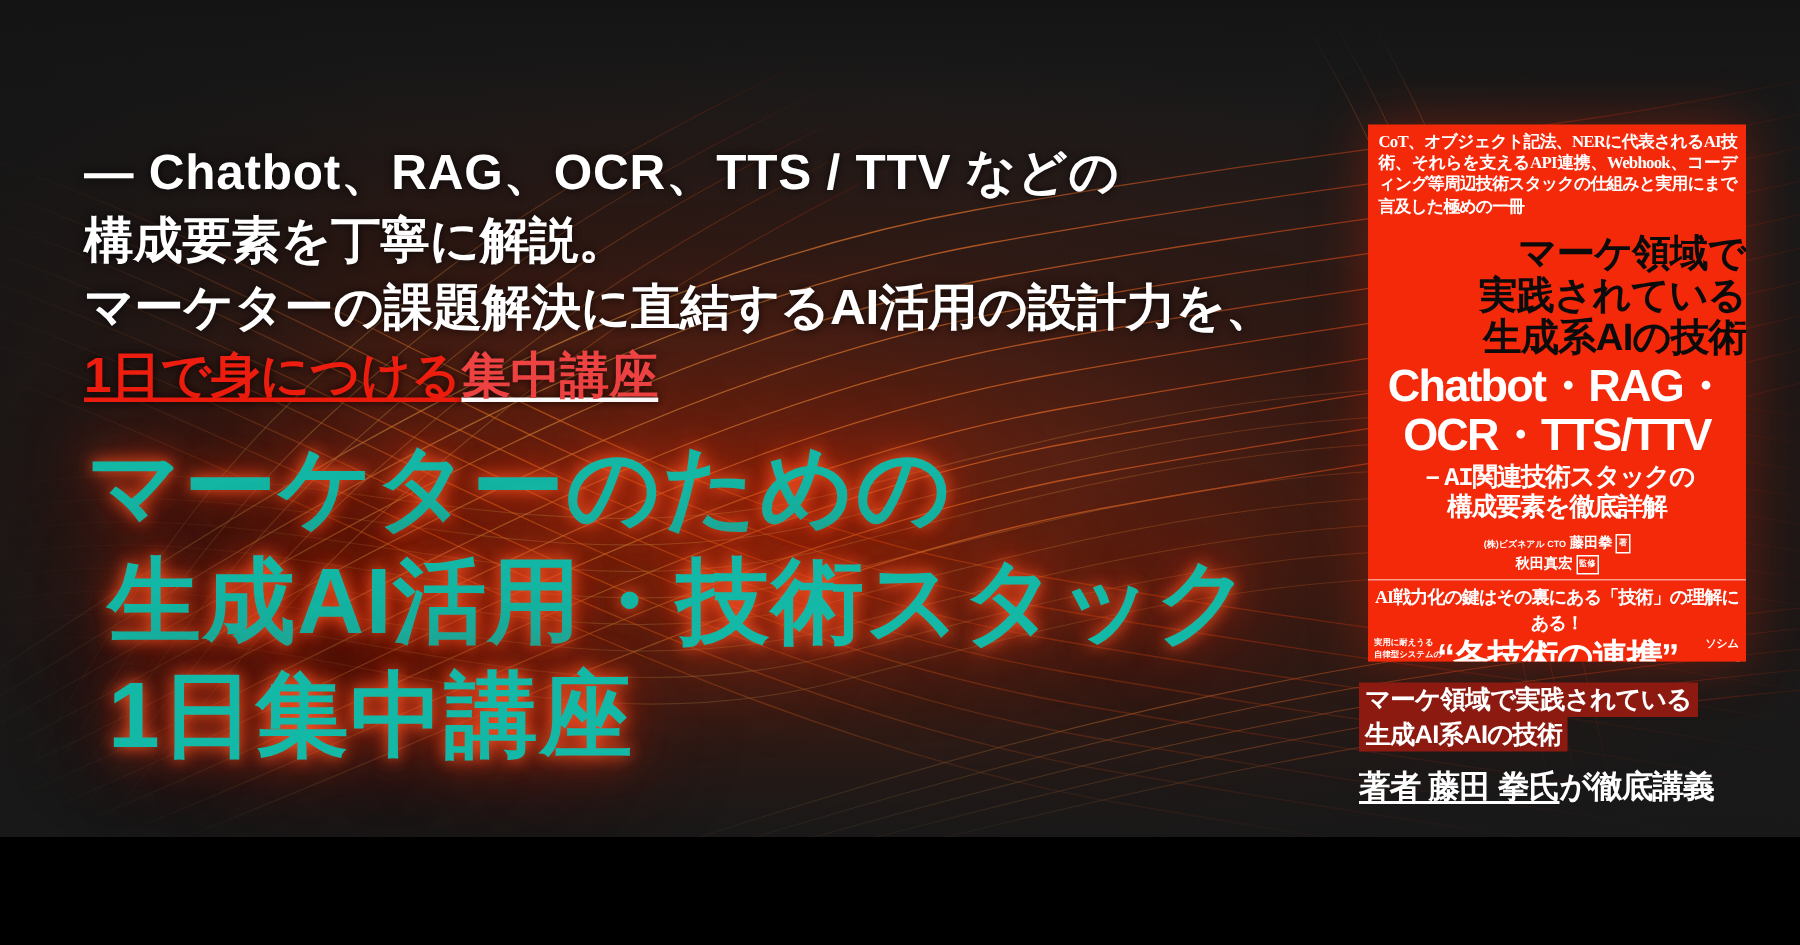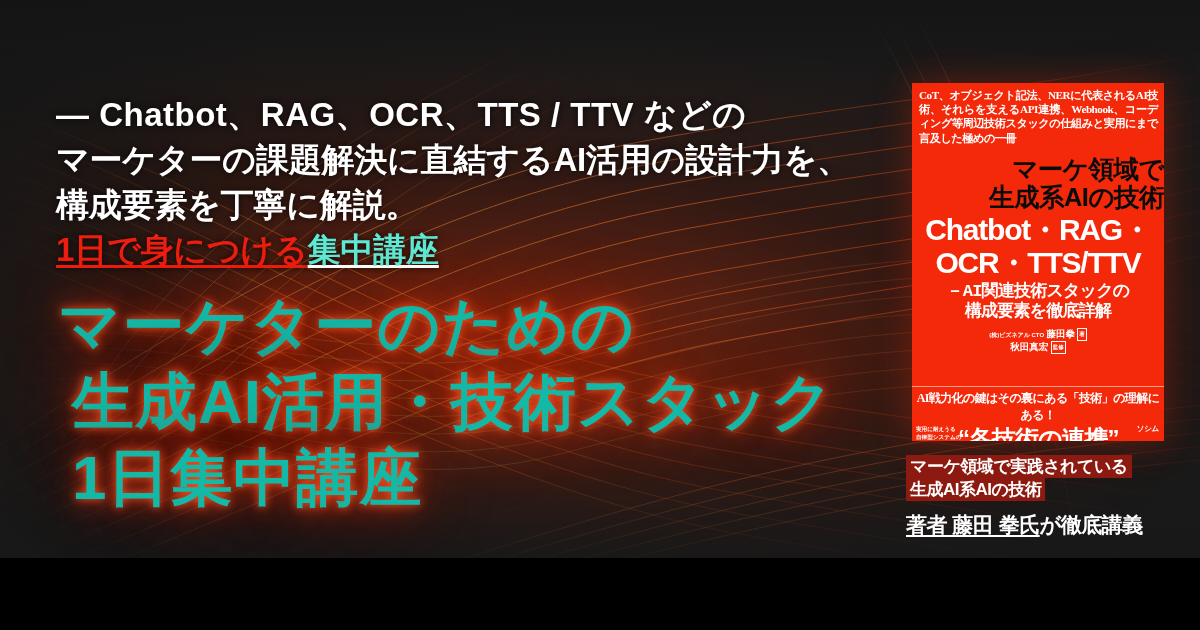--- a/index.html
+++ b/index.html
@@ -57,21 +57,21 @@
   .lead .ln { display: block; white-space: nowrap; }
   .lead .ln-lat { letter-spacing: 0.5px; }
   .hl-red {
     color: #ee1f10;
     text-decoration: underline;
     text-decoration-color: #ee1f10;
     text-underline-offset: 4px;
     text-decoration-thickness: 3px;
   }
   .hl-white {
-    color: #5eead4;
+    color: #ef4444;
     text-decoration: underline;
     text-decoration-color: #ffffff;
     text-underline-offset: 4px;
     text-decoration-thickness: 3px;
   }
 
   .headline {
     position: absolute;
     left: 58px;
     top: 288px;
@@ -347,37 +347,38 @@
         <path d="M880,0   C 940,96 980,208 1010,338 S 1050,528 1080,630"></path>
         <path d="M900,-10 C 960,86 1000,198 1030,328 S 1070,518 1100,620"></path>
       </g>
     </g>
   </svg>
 
   <div class="bg-vignette"></div>
 
   <div class="lead">
     <span class="ln ln-lat">— Chatbot、RAG、OCR、TTS / TTV などの</span>
+    <span class="ln">構成要素を丁寧に解説。</span>
     <span class="ln">マーケターの課題解決に直結するAI活用の設計力を、</span>
-    <span class="ln">構成要素を丁寧に解説。</span>
     <span class="ln"><span class="hl-red">1日で身につける</span><span class="hl-white">集中講座</span></span>
   </div>
 
   <div class="headline">
     <span class="hl-line">マーケターのための</span>
     <span class="hl-line indent">生成AI活用・技術スタック</span>
     <span class="hl-line indent">1日集中講座</span>
   </div>
 
   <div class="book">
 
     <div class="bk-top">CoT、オブジェクト記法、NERに代表されるAI技術、それらを支えるAPI連携、Webhook、コーディング等周辺技術スタックの仕組みと実用にまで言及した極めの一冊</div>
 
     <div class="bk-black">
       <span>マーケ領域で</span>
+      <span>実践されている</span>
       <span>生成系AIの技術</span>
     </div>
 
     <div class="bk-white">
       <span>Chatbot・RAG・</span>
       <span>OCR・TTS/TTV</span>
     </div>
 
     <div class="bk-sub">
       <span>－AI関連技術スタックの</span>

